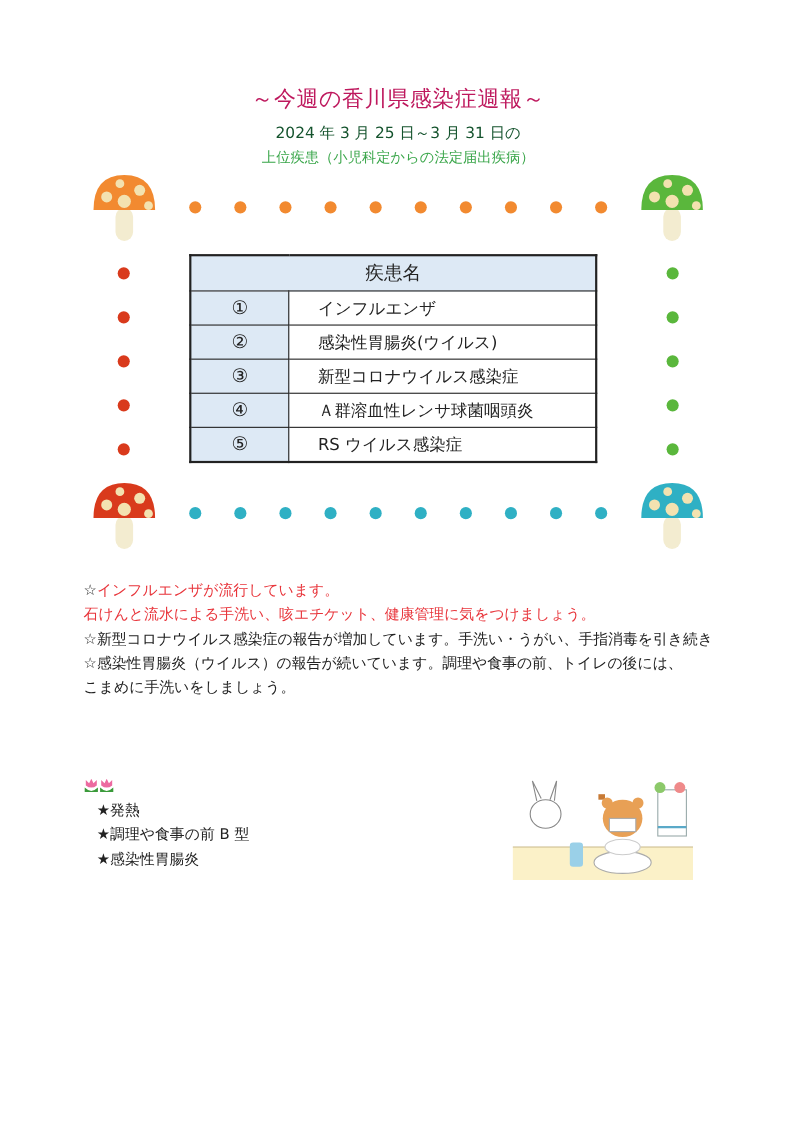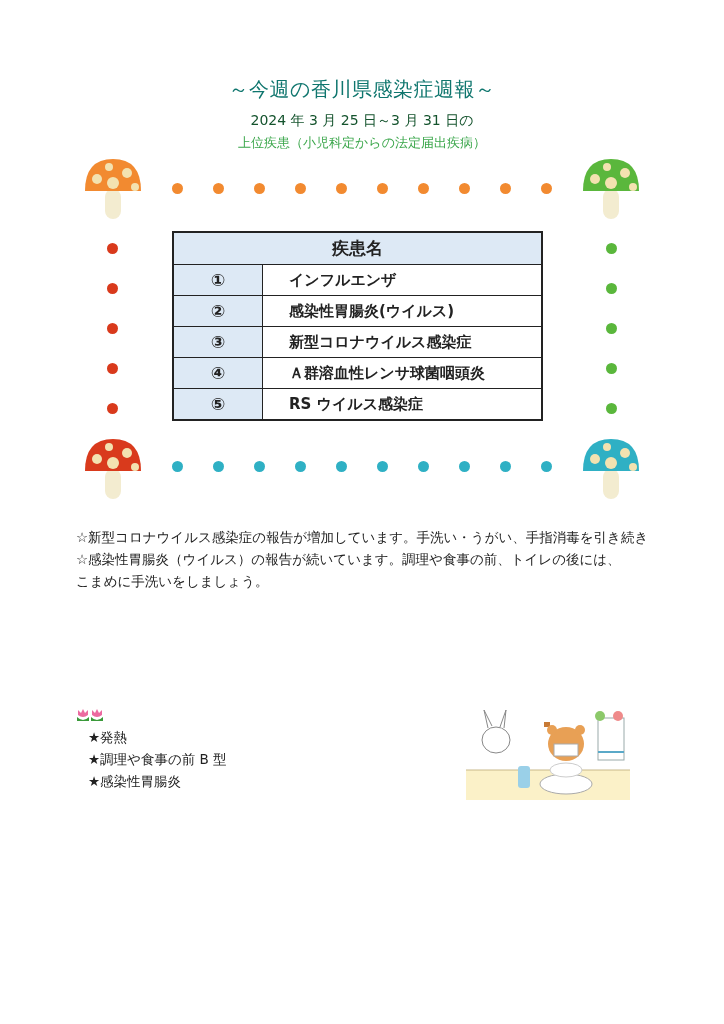--- a/index.html
+++ b/index.html
@@ -1,24 +1,24 @@
 <!DOCTYPE html>
 <html><head>
 <meta charset="utf-8">
 <style>
   html,body{margin:0;padding:0;background:#fff;}
   body{width:724px;height:1024px;position:relative;overflow:hidden;font-family:"DejaVu Sans","Liberation Sans",sans-serif;color:#222;}
   .abs{position:absolute;}
-  .title{left:0;width:724px;top:76px;text-align:center;color:#0f766e;font-size:20px;letter-spacing:0.5px;}
+  .title{left:0;width:724px;top:76px;text-align:center;color:#be185d;font-size:20px;letter-spacing:0.5px;}
   .sub1{left:0;width:724px;top:112px;text-align:center;color:#14532d;font-size:14px;}
   .sub2{left:0;width:724px;top:134px;text-align:center;color:#3aa64a;font-size:13px;}
   .dot{position:absolute;width:11px;height:11px;border-radius:50%;}
   .mush{position:absolute;width:60px;height:66px;}
   table.dz{position:absolute;left:172px;top:231px;width:371px;border-collapse:collapse;border:2px solid #222;}
-  table.dz td{border:1.5px solid #222;height:30px;font-size:15px;padding:0;font-weight:bold;}
+  table.dz td{border:1.5px solid #222;height:30px;font-size:15px;padding:0;}
   table.dz .hd{background:#dde9f5;text-align:center;font-size:17px;height:31px;}
   table.dz .num{background:#dde9f5;width:88px;text-align:center;font-size:17px;}
   table.dz .name{padding-left:26px;}
   .notes{left:76px;top:526px;font-size:13.5px;line-height:22px;width:600px;}
   .red{color:#e8343a;}
   .sect{left:76px;top:704px;font-size:13.5px;line-height:22px;}
   .sect .item{padding-left:12px;}
   .tulip{display:inline-block;width:14px;height:14px;vertical-align:-2px;}
 </style>
 </head>
@@ -126,20 +126,22 @@
         <td class="name">Ａ群溶血性レンサ球菌咽頭炎</td>
       </tr>
   <tr>
         <td class="num">⑤</td>
         <td class="name">RS ウイルス感染症</td>
       </tr>
 </tbody>
   </table>
 
 <div class="abs notes">
+  <div><span>☆</span><span class="red">インフルエンザが流行しています。</span></div>
+  <div class="red">石けんと流水による手洗い、咳エチケット、健康管理に気をつけましょう。</div>
   <div>☆新型コロナウイルス感染症の報告が増加しています。手洗い・うがい、手指消毒を引き続き</div>
   <div>☆感染性胃腸炎（ウイルス）の報告が続いています。調理や食事の前、トイレの後には、</div>
   <div>こまめに手洗いをしましょう。</div>
 </div>
 
 <div class="abs sect">
   <div>
     <svg class="tulip" viewBox="0 0 14 14">
         <path d="M2 2 L5 5 L7 1 L9 5 L12 2 L12 7 Q7 11 2 7 Z" fill="#ec6aa0"></path>
         <path d="M1 9 Q7 15 13 9 L13 13 L1 13 Z" fill="#3a9a3a"></path>

